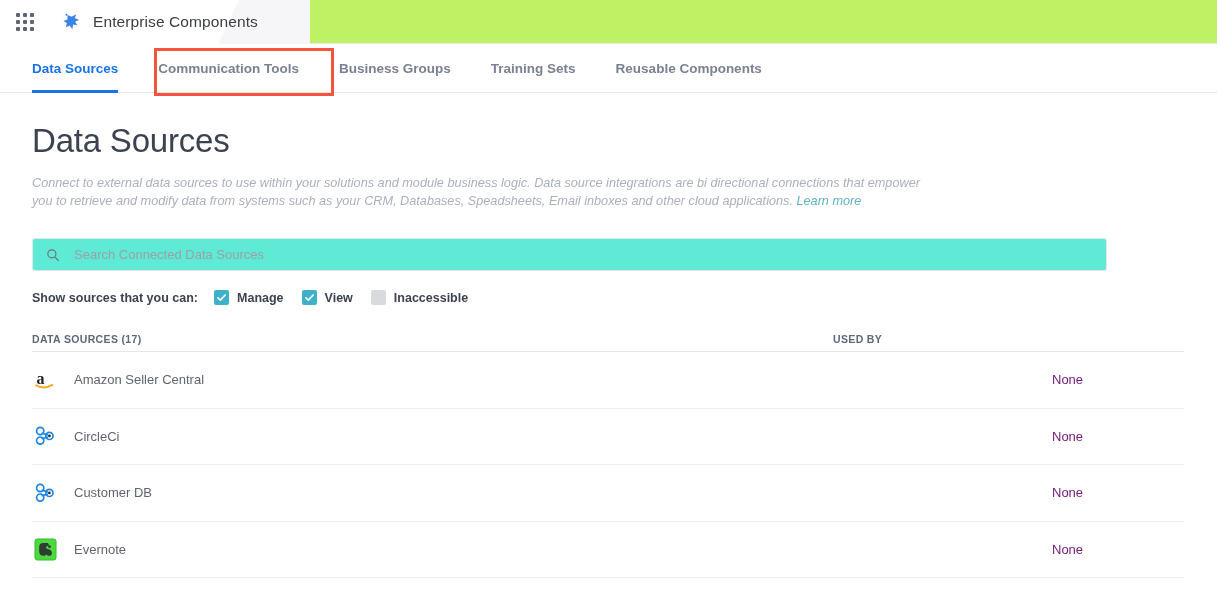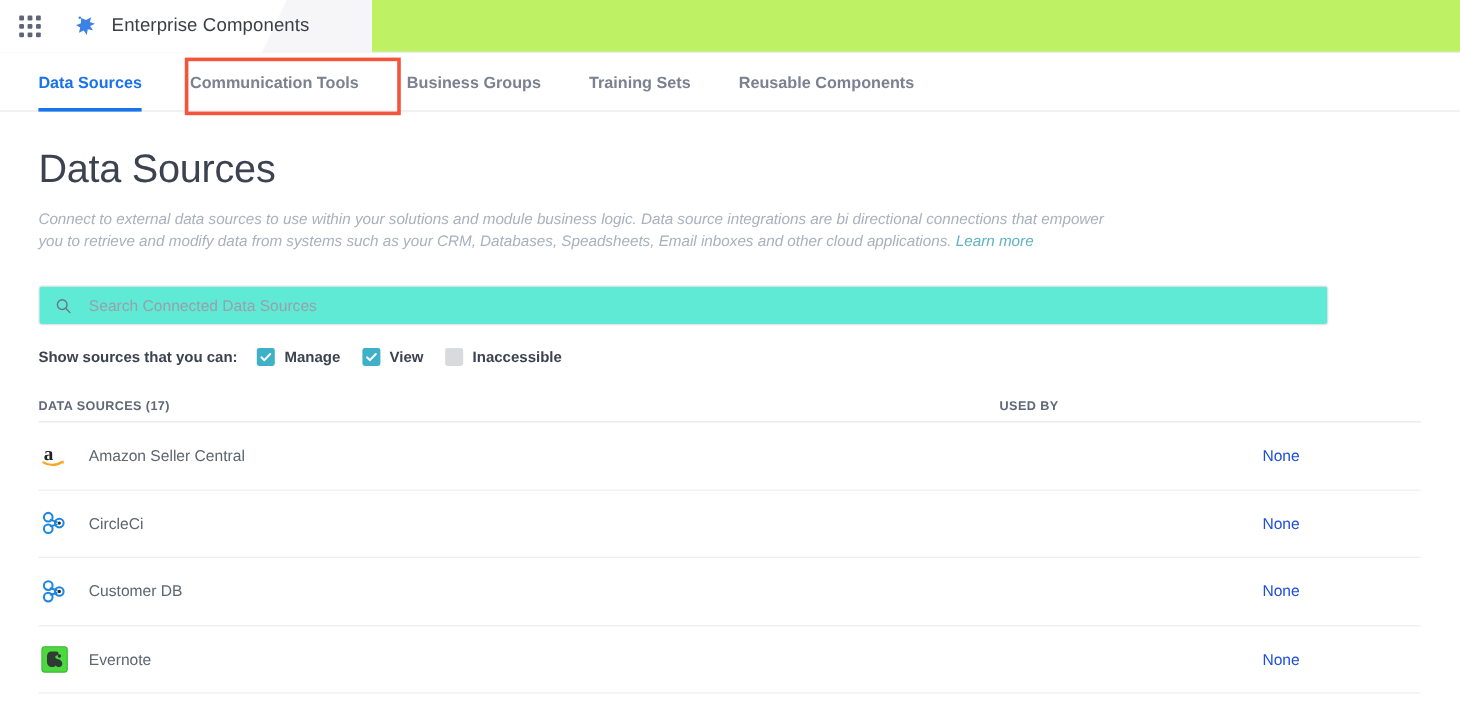--- a/index.html
+++ b/index.html
@@ -218,21 +218,21 @@
     align-items: center;
     justify-content: center;
   }
   .row-icon svg { display: block; }
   .row-label {
     margin-left: 16px;
     font-size: 13px;
     color: #5f6570;
   }
   .row-collect { flex: 0 0 255px; font-size: 13px; color: #9aa2b0; }
-  .row-used { flex: 1; font-size: 13px; color: #1d4ed8; }
+  .row-used { flex: 1; font-size: 13px; color: #701a75; }
 </style>
 </head>
 <body>
 
 <div class="appbar">
 
   <div class="grid-icon">
     <i></i>
     <i></i>
     <i></i>

